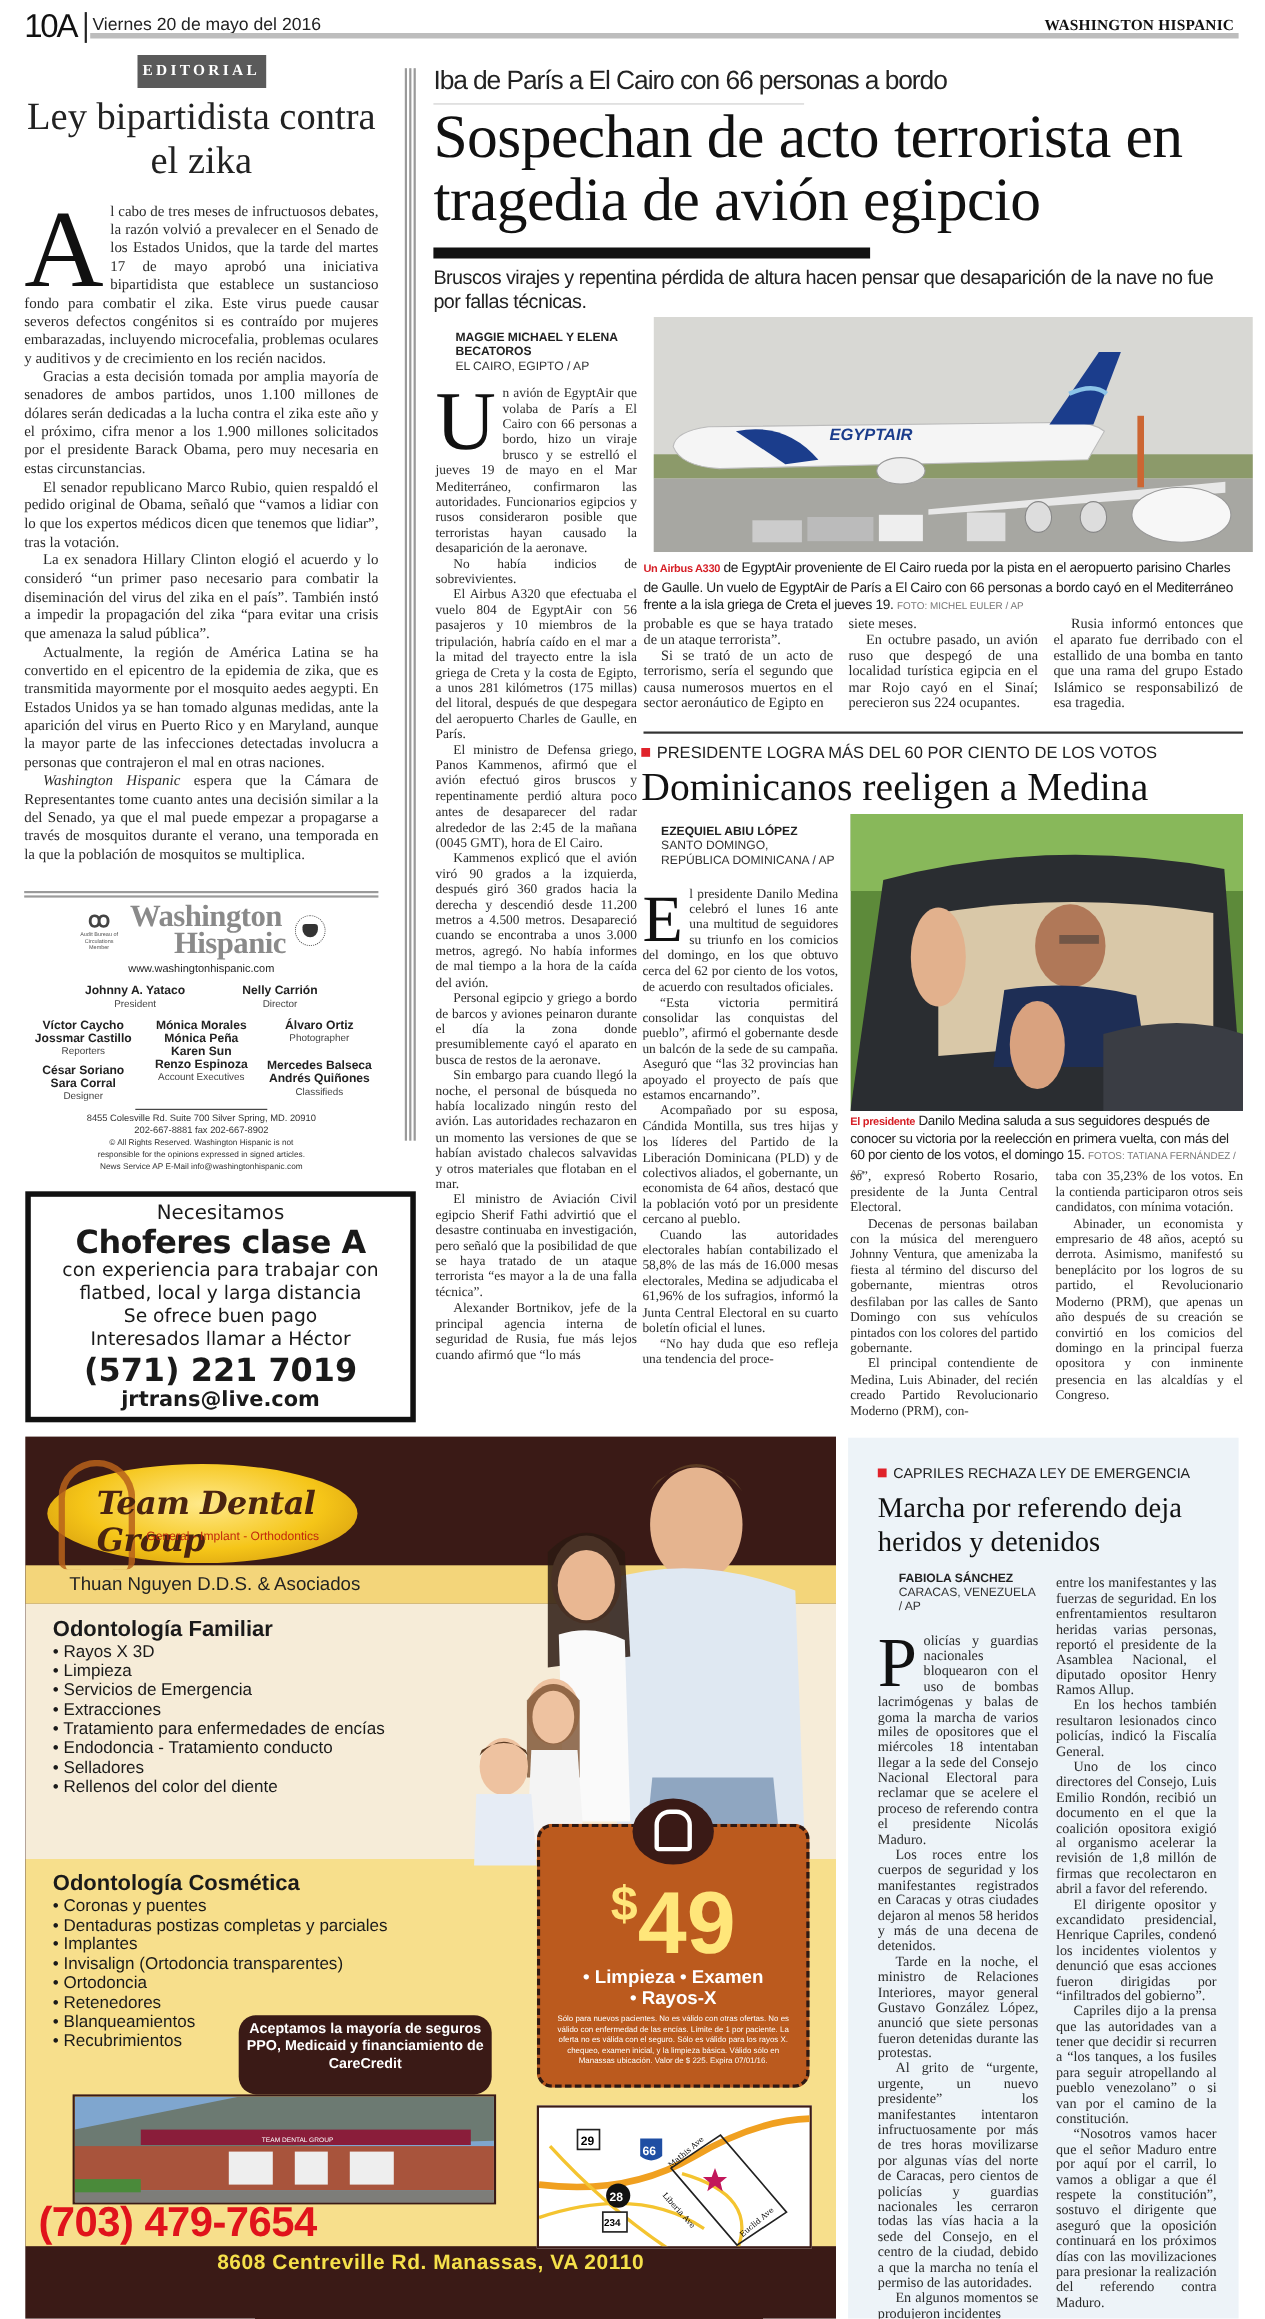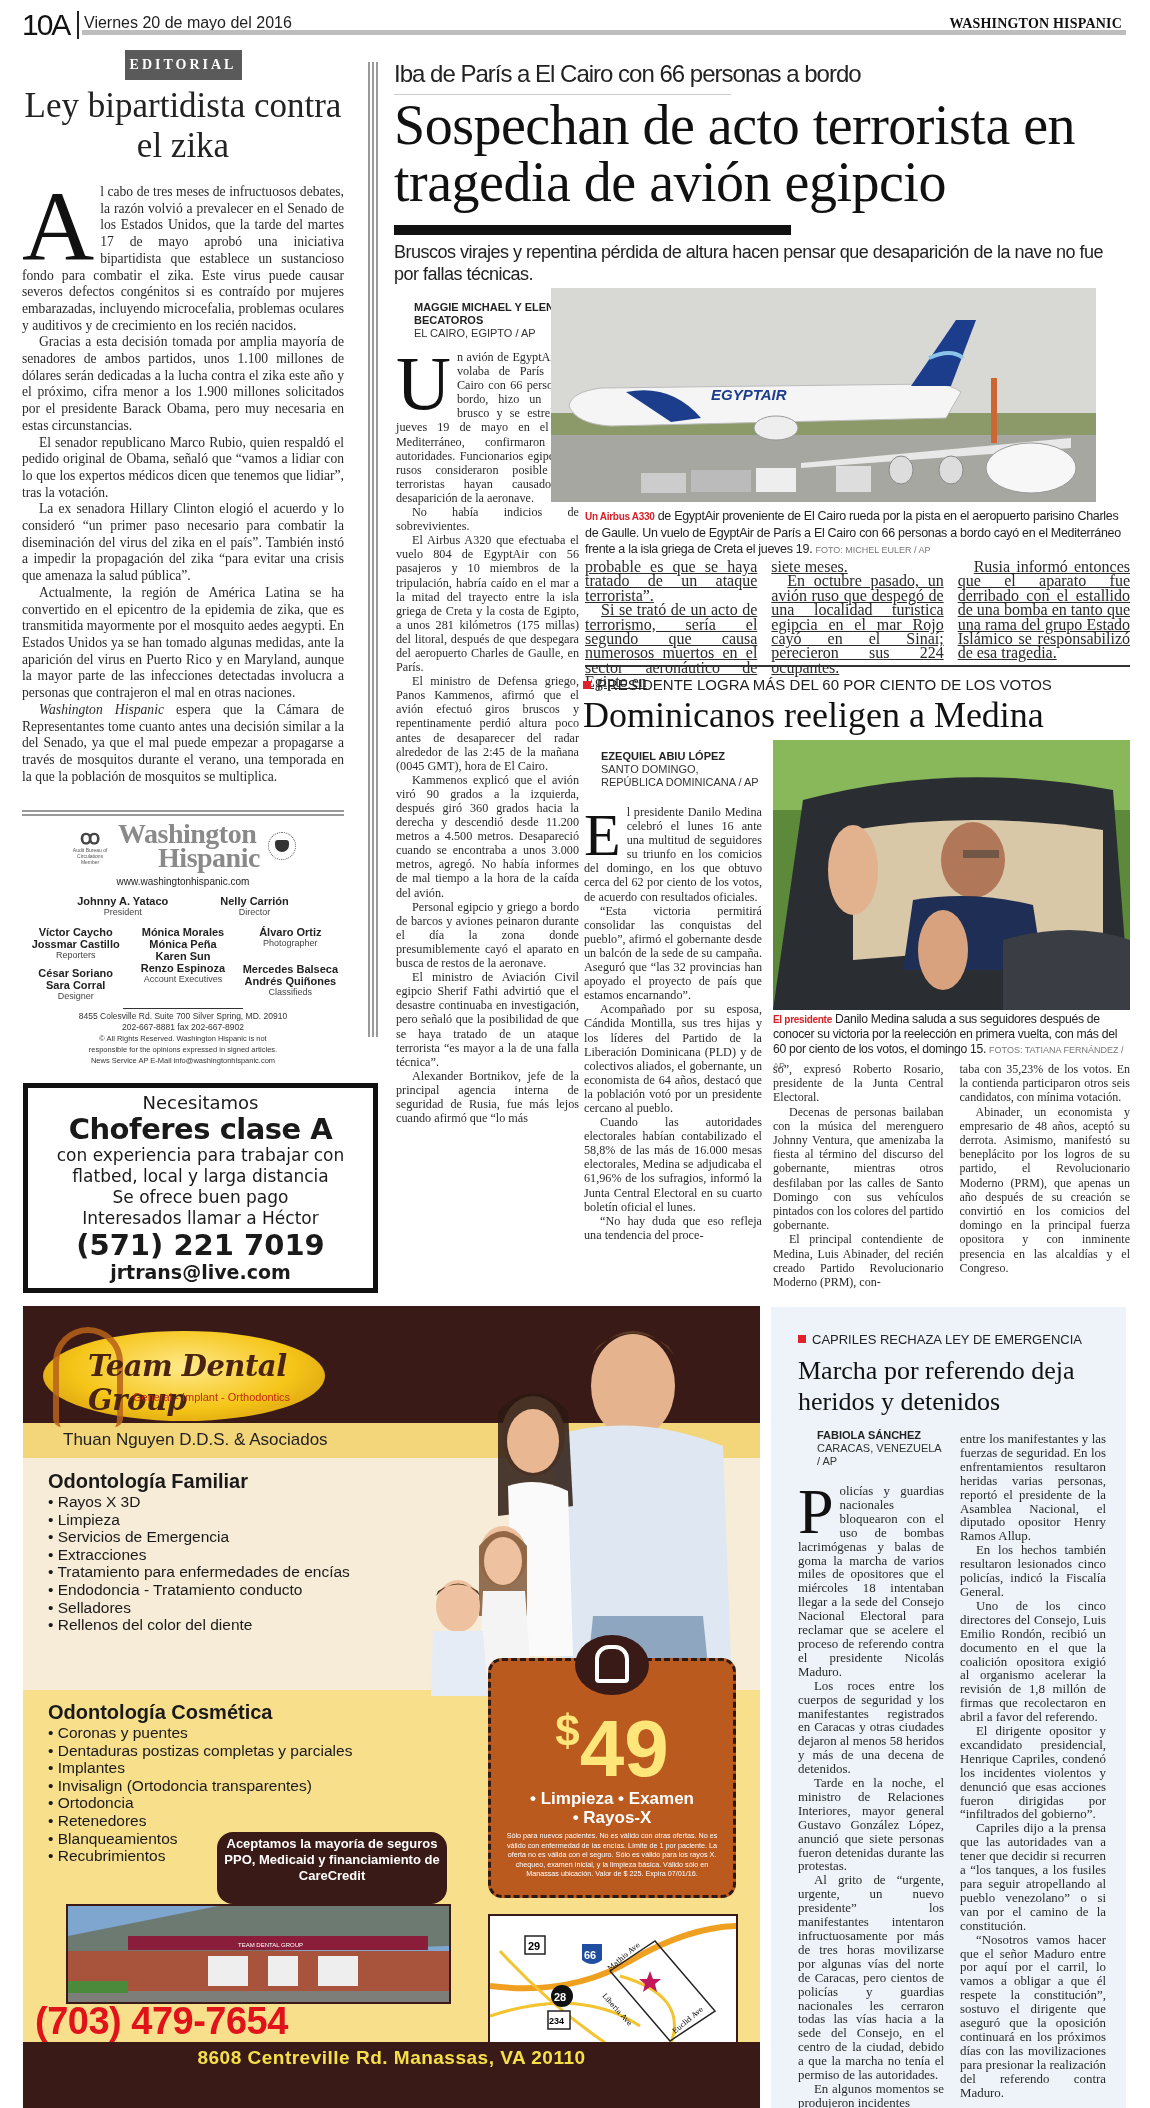--- a/index.html
+++ b/index.html
@@ -61,21 +61,21 @@
   #eg-kicker { font: 24px/28px "Liberation Sans", sans-serif; letter-spacing: -1px; color: #222; padding-bottom: 6px; border-bottom: 1px solid #ccc; width: 337px; white-space: nowrap; }
   #eg-title { font: 400 56px/57px "Liberation Serif", serif; letter-spacing: -0.5px; color: #111; margin-top: 2px; }
   #eg-bar { width: 397px; height: 10px; background: #111; margin-top: 14px; }
   #eg-deck { font: 18px/22px "Liberation Sans", sans-serif; letter-spacing: -0.5px; color: #222; margin-top: 6px; }
   .byline-name { font: 700 11px/13px "Liberation Sans", sans-serif; color: #222; }
   .byline-place { font: 11px/13px "Liberation Sans", sans-serif; color: #333; }
   #eg-byline { position: absolute; left: 414px; top: 301px; width: 165px; }
   #eg-col1 { position: absolute; left: 396px; top: 350px; width: 183px; }
   #eg-col1 .dropcap { font-size: 76px; line-height: 62px; margin-top: 2px; }
 
-  #plane-photo { position: absolute; left: 551px; top: 288px; width: 545px; height: 214px; overflow: hidden; }
+  #plane-photo { position: absolute; left: 594px; top: 288px; width: 545px; height: 214px; overflow: hidden; }
   #eg-caption { position: absolute; left: 585px; top: 508px; width: 545px; font: 12.5px/16px "Liberation Sans", sans-serif; letter-spacing: -0.3px; color: #222; }
   .cap-lead { color: #d61f26; font-weight: 700; font-size: 10px; }
   .credit { font-size: 9px; color: #777; letter-spacing: 0; }
   #eg-cols { position: absolute; left: 585px; top: 560px; width: 545px; display: flex; gap: 14px; }
   #eg-cols .col { flex: 1; }
 
   #sec-rule { position: absolute; left: 585px; top: 665px; width: 545px; height: 2px; background: #333; }
 
   
   #dom-kicker { position: absolute; left: 583px; top: 676px; font: 15px "Liberation Sans", sans-serif; color: #222; }
@@ -237,20 +237,21 @@
   <div class="byline-name">MAGGIE MICHAEL Y ELENA BECATOROS</div>
   <div class="byline-place">EL CAIRO, EGIPTO / AP</div>
 </div>
 <div id="eg-col1" class="small-text" style="font-size:12.2px; line-height:14.1px;">
   <p class="first"><span class="dropcap">U</span><span>n avión de EgyptAir que volaba de París a El Cairo con 66 personas a bordo, hizo un viraje brusco y se estrelló el jueves 19 de mayo en el Mar Mediterráneo, confirmaron las autoridades. Funcionarios egipcios y rusos consideraron posible que terroristas hayan causado la desaparición de la aeronave.</span></p>
   <p>No había indicios de sobrevivientes.</p>
   <p>El Airbus A320 que efectuaba el vuelo 804 de EgyptAir con 56 pasajeros y 10 miembros de la tripulación, habría caído en el mar a la mitad del trayecto entre la isla griega de Creta y la costa de Egipto, a unos 281 kilómetros (175 millas) del litoral, después de que despegara del aeropuerto Charles de Gaulle, en París.</p>
   <p>El ministro de Defensa griego, Panos Kammenos, afirmó que el avión efectuó giros bruscos y repentinamente perdió altura poco antes de desaparecer del radar alrededor de las 2:45 de la mañana (0045 GMT), hora de El Cairo.</p>
   <p>Kammenos explicó que el avión viró 90 grados a la izquierda, después giró 360 grados hacia la derecha y descendió desde 11.200 metros a 4.500 metros. Desapareció cuando se encontraba a unos 3.000 metros, agregó. No había informes de mal tiempo a la hora de la caída del avión.</p>
   <p>Personal egipcio y griego a bordo de barcos y aviones peinaron durante el día la zona donde presumiblemente cayó el aparato en busca de restos de la aeronave.</p>
+  <p>Sin embargo para cuando llegó la noche, el personal de búsqueda no había localizado ningún resto del avión. Las autoridades rechazaron en un momento las versiones de que se habían avistado chalecos salvavidas y otros materiales que flotaban en el mar.</p>
   <p>El ministro de Aviación Civil egipcio Sherif Fathi advirtió que el desastre continuaba en investigación, pero señaló que la posibilidad de que se haya tratado de un ataque terrorista “es mayor a la de una falla técnica”.</p>
   <p>Alexander Bortnikov, jefe de la principal agencia interna de seguridad de Rusia, fue más lejos cuando afirmó que “lo más</p>
 </div>
 
 <div id="plane-photo">
   <svg width="545" height="214" viewBox="0 0 545 214">
     <rect width="545" height="214" fill="#d8d8d4"></rect>
     <rect y="125" width="545" height="22" fill="#8c9a6a"></rect>
     <rect y="147" width="545" height="67" fill="#a7a7a2"></rect>
     <path d="M18 118 Q20 104 50 100 L380 96 Q400 96 410 104 L395 130 L60 138 Q25 136 18 118Z" fill="#f5f5f5" stroke="#bbb"></path>
@@ -267,21 +268,21 @@
     <rect x="90" y="185" width="45" height="20" fill="#ccc"></rect>
     <rect x="140" y="182" width="60" height="22" fill="#bbb"></rect>
     <rect x="205" y="180" width="40" height="24" fill="#eee"></rect>
     <rect x="285" y="178" width="35" height="26" fill="#ddd"></rect>
   </svg>
 </div>
 <div id="eg-caption">
   <span class="cap-lead">Un Airbus A330</span><span> de EgyptAir proveniente de El Cairo rueda por la pista en el aeropuerto parisino Charles de Gaulle. Un vuelo de EgyptAir de París a El Cairo con 66 personas a bordo cayó en el Mediterráneo frente a la isla griega de Creta el jueves 19.</span>
   <span class="credit">FOTO: MICHEL EULER / AP</span>
 </div>
-<div id="eg-cols" class="small-text" style="font-size:16px; line-height:14.4px;text-decoration:underline;">
+<div id="eg-cols" class="small-text" style="font-size:13px; line-height:14.4px;">
   <div class="col">
     <p class="first">probable es que se haya tratado de un ataque terrorista”.</p>
     <p>Si se trató de un acto de terrorismo, sería el segundo que causa numerosos muertos en el sector aeronáutico de Egipto en</p>
   </div>
   <div class="col">
     <p class="first">siete meses.</p>
     <p>En octubre pasado, un avión ruso que despegó de una localidad turística egipcia en el mar Rojo cayó en el Sinaí; perecieron sus 224 ocupantes.</p>
   </div>
   <div class="col">
     <p>Rusia informó entonces que el aparato fue derribado con el estallido de una bomba en tanto que una rama del grupo Estado Islámico se responsabilizó de esa tragedia.</p>

